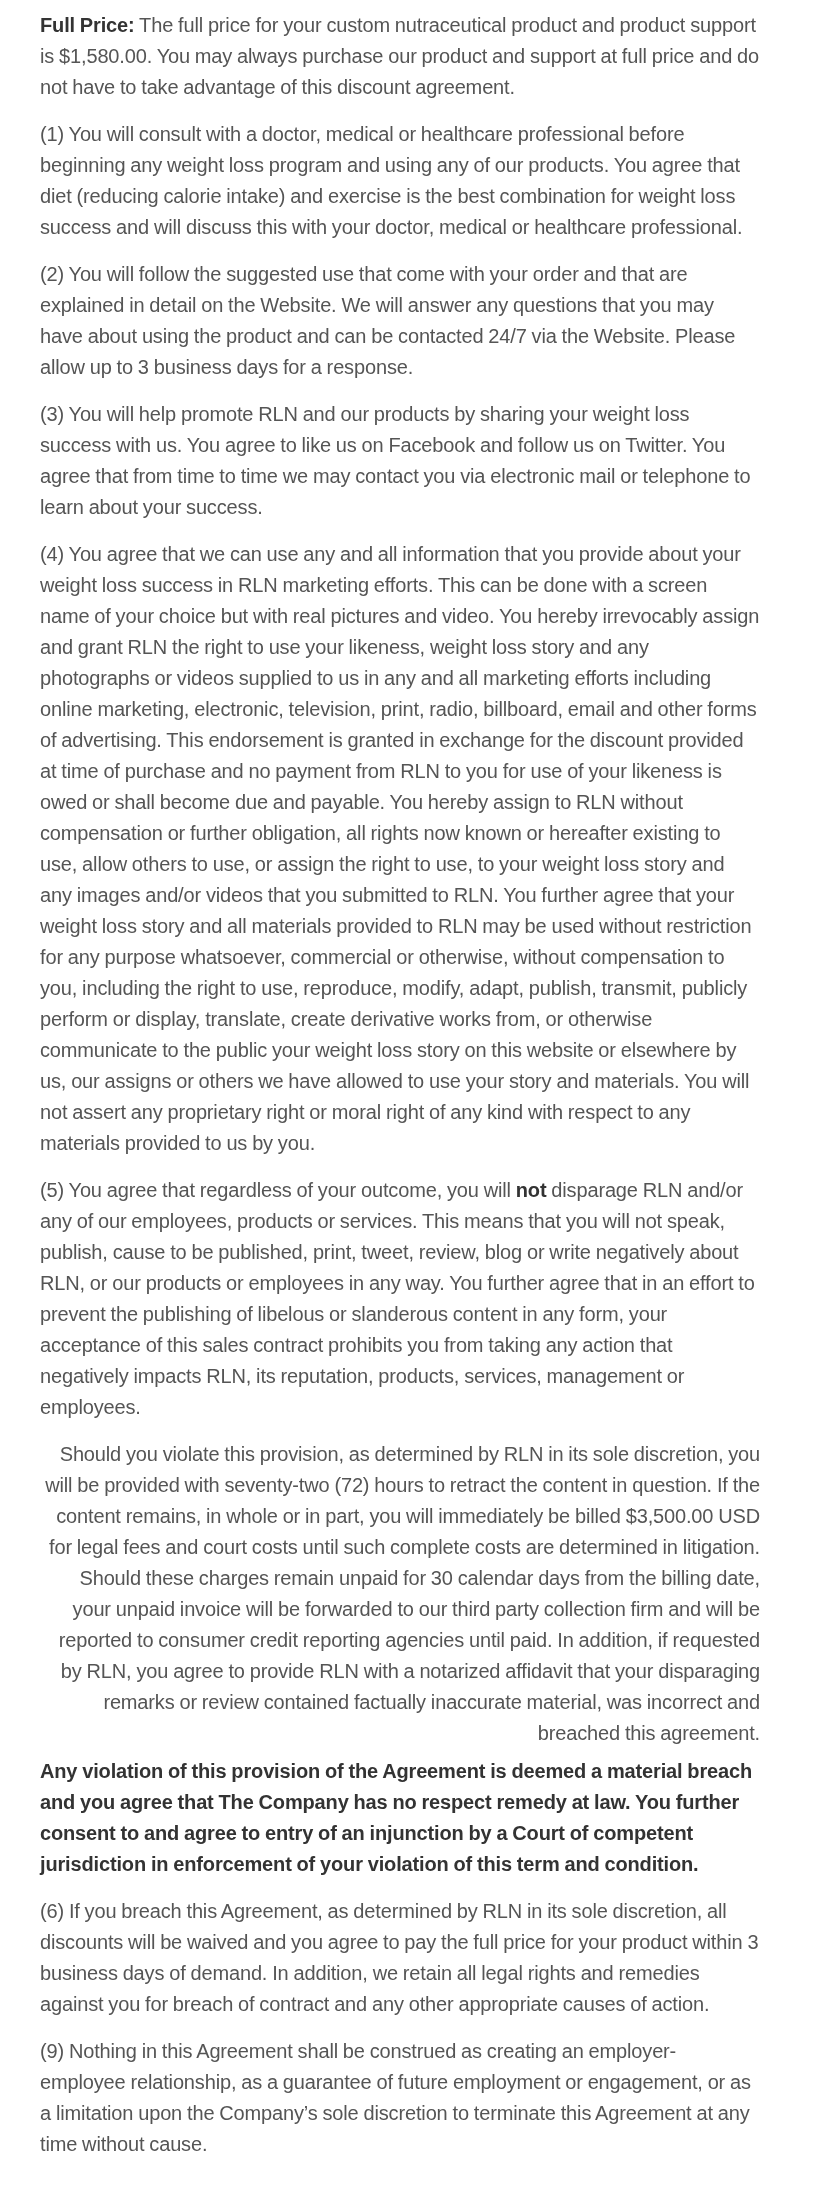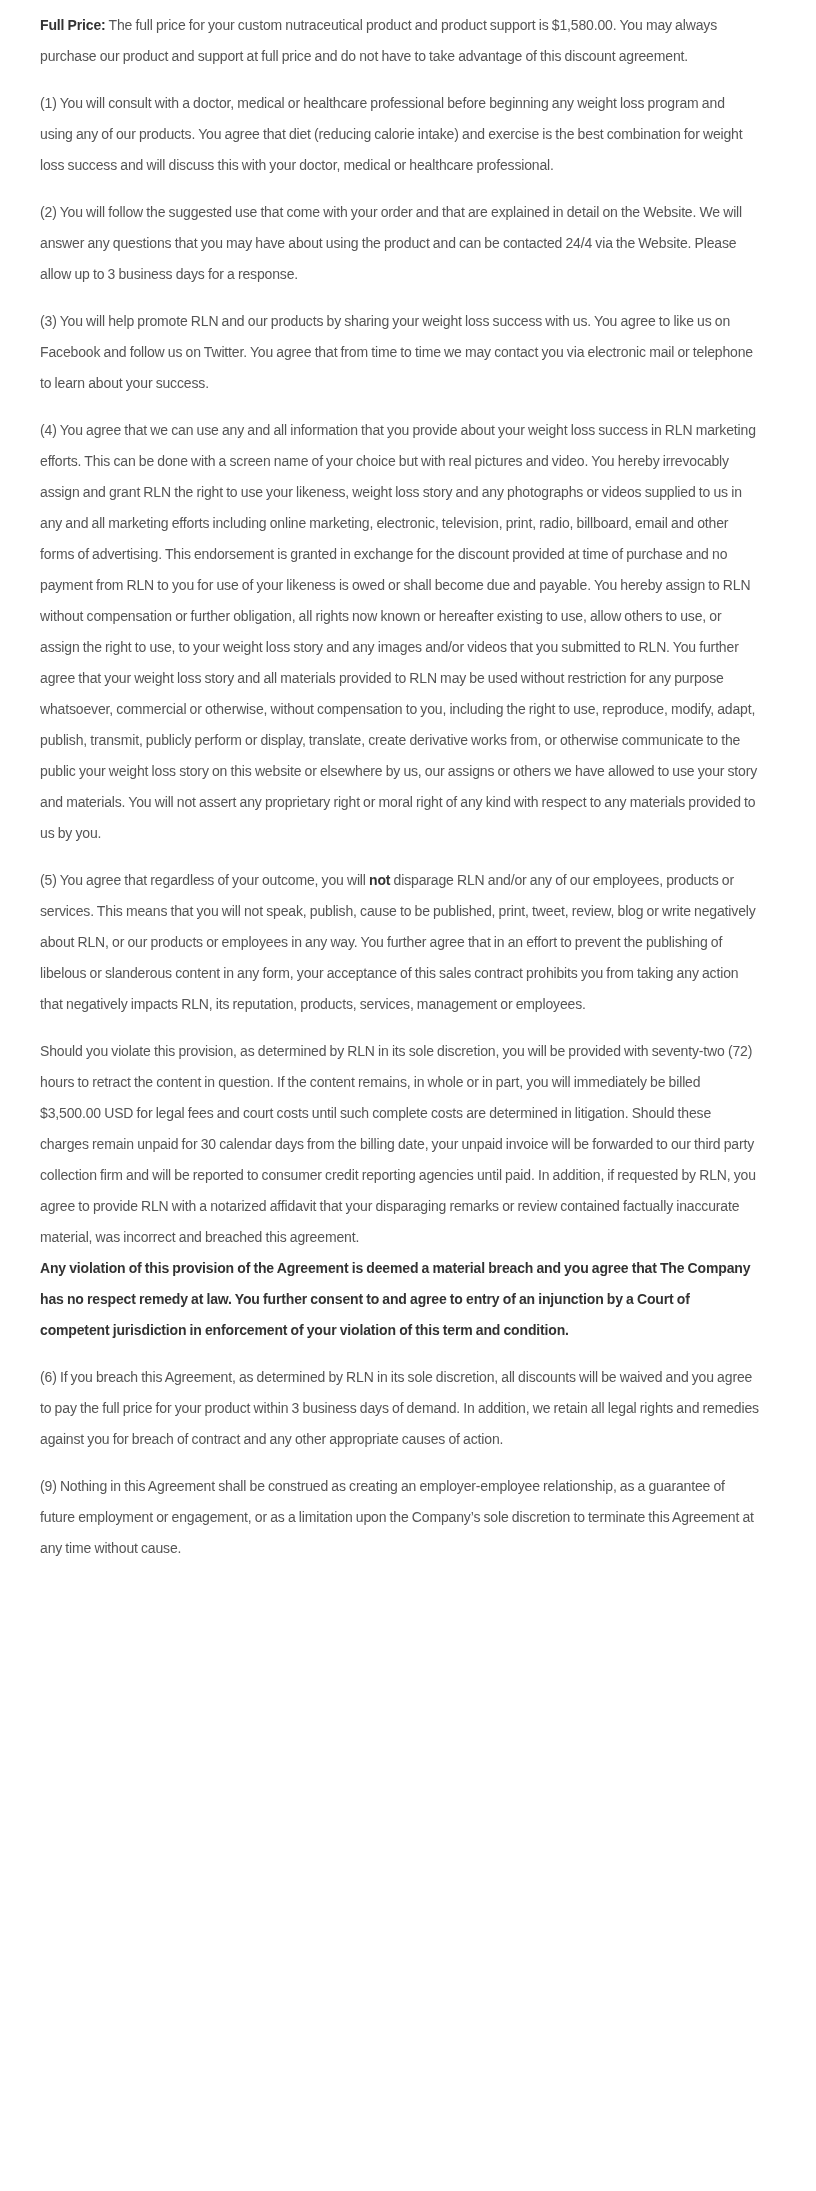--- a/index.html
+++ b/index.html
@@ -7,54 +7,55 @@
       padding: 0;
       background: #ffffff;
     }
     body {
       width: 816px;
       min-height: 2191px;
     }
     .doc {
       padding: 10px 56px 0 40px;
       font-family: "Liberation Sans", sans-serif;
-      font-size: 14px;
+      font-size: 20px;
       line-height: 31px;
       color: #555555;
       letter-spacing: -0.15px;
       word-spacing: -0.5px;
     }
     .doc p {
       margin: 0 0 16px 0;
     }
     .doc strong, .doc b {
       color: #333333;
       font-weight: bold;
     }
     .doc .bold-para {
       color: #333333;
       font-weight: bold;
     }
     .doc .nomargin {
-      margin-bottom: 0;
+      margin-bottom: 7px;
+      text-align: right;
     }
   </style>
 </head>
 <body>
 
 <div class="doc">
 
   <p>
     <strong>Full Price:</strong><span> The full price for your custom nutraceutical product and product support is $1,580.00. You may always purchase our product and support at full price and do not have to take advantage of this discount agreement.</span>
   </p>
 
 
   <p>(1) You will consult with a doctor, medical or healthcare professional before beginning any weight loss program and using any of our products.  You agree that diet (reducing calorie intake) and exercise is the best combination for weight loss success and will discuss this with your doctor, medical or healthcare professional.</p>
 
-  <p>(2) You will follow the suggested use that come with your order and that are explained in detail on the Website. We will answer any questions that you may have about using the product and can be contacted 24/4 via the Website.  Please allow up to 3 business days for a response.</p>
+  <p>(2) You will follow the suggested use that come with your order and that are explained in detail on the Website. We will answer any questions that you may have about using the product and can be contacted 24/7 via the Website.  Please allow up to 3 business days for a response.</p>
 
   <p>(3)  You will help promote RLN and our products by sharing your weight loss success with us.  You agree to like us on Facebook and follow us on Twitter.  You agree that from time to time we may contact you via electronic mail or telephone to learn about your success.</p>
 
   <p>(4) You agree that we can use any and all information that you provide about your weight loss success in RLN  marketing efforts. This can be done with a screen name of your choice but with real pictures and video. You hereby irrevocably assign and grant RLN the right to use your likeness, weight loss story and any photographs or videos supplied to us in any and all marketing efforts including online marketing, electronic, television, print, radio, billboard, email and other forms of advertising.  This endorsement is granted in exchange for the discount provided at time of purchase and no payment from RLN to you for use of your likeness is owed or shall become due and payable. You hereby assign to RLN without compensation or further obligation, all rights now known or hereafter existing to use, allow others to use, or assign the right to use, to your weight loss story and any images and/or videos that you submitted to RLN. You further agree that your weight loss story and all materials provided to RLN may be used without restriction for any purpose whatsoever, commercial or otherwise, without compensation to you, including the right to use, reproduce, modify, adapt, publish, transmit, publicly perform or display, translate, create derivative works from, or otherwise communicate to the public your weight loss story on this website or elsewhere by us, our assigns or others we have allowed to use your story and materials. You will not assert any proprietary right or moral right of any kind with respect to any materials provided to us by you.</p>
 
   <p>
     <span>(5) You agree that regardless of your outcome, you will </span><strong>not</strong><span> disparage RLN and/or any of our employees, products or services.  This means that you will not speak, publish, cause to be published, print, tweet, review, blog or write negatively about RLN, or our products or employees in any way.  You further agree that in an effort to prevent the publishing of libelous or slanderous content in any form, your acceptance of this sales contract prohibits you from taking any action that negatively impacts RLN, its reputation, products, services, management or employees.</span>
   </p>
 
 

